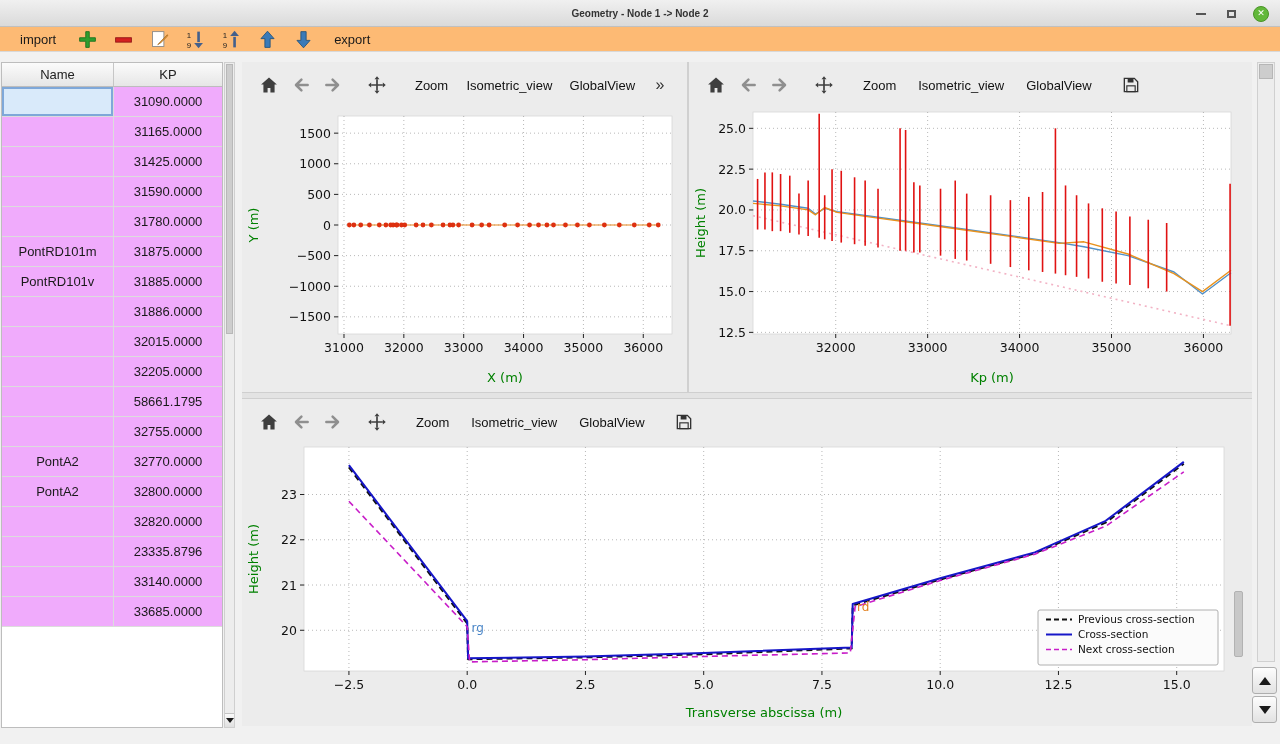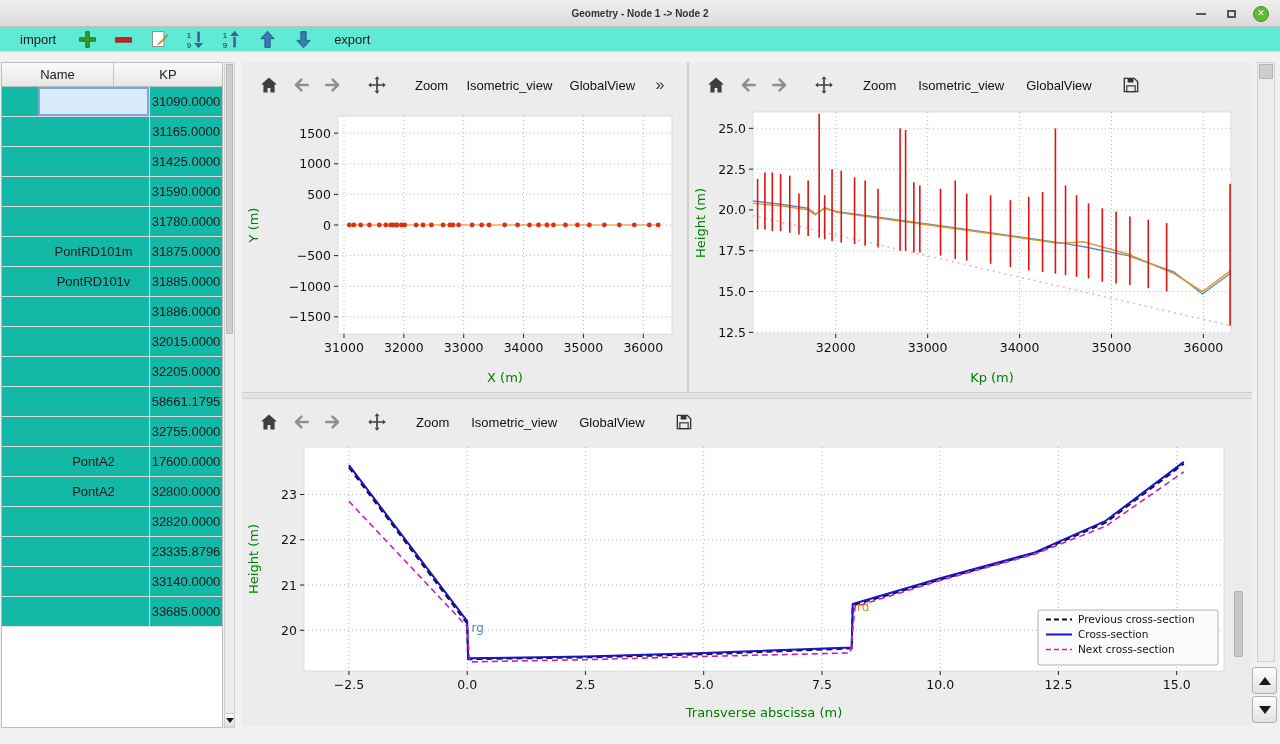--- a/index.html
+++ b/index.html
@@ -14,35 +14,35 @@
   .title { font-weight: bold; font-size: 10px; color: #333; }
   .win-controls { position: absolute; right: 10px; top: 0; height: 27px; display: flex; align-items: center; gap: 12px; }
   .wbtn { display: flex; align-items: center; justify-content: center; width: 18px; height: 18px; cursor: default; }
   .glyph-min { width: 10px; height: 2px; background: #555; }
   .glyph-restore { width: 9px; height: 8px; border: 2px solid #555; }
   .glyph-close { width: 16px; height: 16px; border-radius: 50%; background: #62b83a; border: 1px solid #4a9427;
     display: flex; align-items: center; justify-content: center; color: #fff; font-size: 9px; line-height: 1; }
 
   
   .toolbar { position: absolute; left: 0; top: 27px; width: 1280px; height: 19px;
-    background: #5eead4; border-bottom: 1px solid #d8d8d8; display: flex; align-items: center; padding: 12px 12px; gap: 10px; }
+    background: #fdba74; border-bottom: 1px solid #d8d8d8; display: flex; align-items: center; padding: 12px 12px; gap: 10px; }
   .tbtn { background: transparent; border: none; height: 26px; min-width: 26px; display: flex;
     align-items: center; justify-content: center; font-family: inherit; font-size: 13px; color: #1a1a1a; }
   .tbtn.text { padding: 0 8px; }
   .icon22 { width: 21px; height: 21px; display: block; }
 
   
   .table-panel { position: absolute; left: 1px; top: 62px; width: 222px; height: 666px;
     background: #fff; border: 1px solid #bdbdbd; overflow: hidden; }
   .thead { display: flex; height: 24px; background: linear-gradient(#fbfbfb, #e6e6e6);
     border-bottom: 1px solid #bdbdbd; text-align: right; }
   .th { display: flex; align-items: center; justify-content: center; font-size: 13px; color: #222; }
   .th.name { width: 112px; border-right: 1px solid #c6c6c6; }
   .th.kp { flex: 1; }
-  .trow { display: flex; height: 30px; border-bottom: 1px solid #dcdcdc; background: #14b8a6; padding-left: 36px; }
+  .trow { display: flex; height: 30px; border-bottom: 1px solid #dcdcdc; background: #f0abfc; }
   .tcell { display: flex; align-items: center; justify-content: center; font-size: 13px; }
   .tcell.tname { width: 112px; border-right: 1px solid #dcdcdc; }
   .tcell.tkp { flex: 1; }
   .tcell.selected { background: #d9eafa; box-shadow: inset 0 0 0 2px #7fa8d9; }
 
   .table-scrollbar { position: absolute; left: 224px; top: 62px; width: 11px; height: 666px;
     background: #ededed; border: 1px solid #cfcfcf; }
   .table-scroll-thumb { position: absolute; left: 1px; right: 1px; top: 1px; height: 270px;
     background: #cdcdcd; border: 1px solid #b8b8b8; }
   .table-scroll-down { position: absolute; left: 0; right: 0; bottom: 0; height: 14px;
@@ -200,21 +200,21 @@
         <div class="trow">
           <div class="tcell tname"></div>
           <div class="tcell tkp">58661.1795</div>
         </div>
         <div class="trow">
           <div class="tcell tname"></div>
           <div class="tcell tkp">32755.0000</div>
         </div>
         <div class="trow">
           <div class="tcell tname">PontA2</div>
-          <div class="tcell tkp">17600.0000</div>
+          <div class="tcell tkp">32770.0000</div>
         </div>
         <div class="trow">
           <div class="tcell tname">PontA2</div>
           <div class="tcell tkp">32800.0000</div>
         </div>
         <div class="trow">
           <div class="tcell tname"></div>
           <div class="tcell tkp">32820.0000</div>
         </div>
         <div class="trow">

